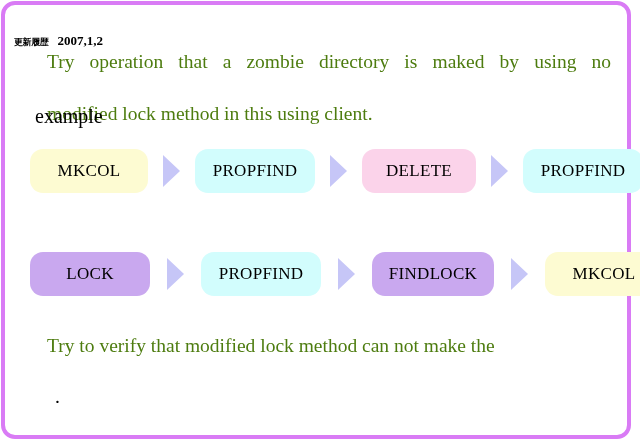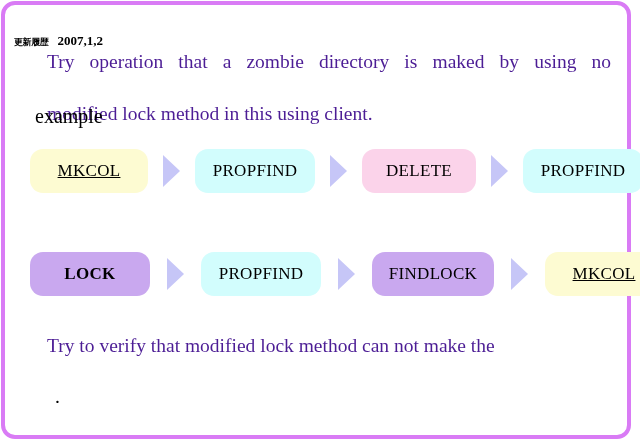--- a/index.html
+++ b/index.html
@@ -49,21 +49,21 @@
     font-family: "Liberation Serif", serif;
     font-size: 13px;
     font-weight: bold;
     color: #000000;
     letter-spacing: 0px;
   }
 
   
   .para {
     position: absolute;
-    color: #4c1d95;
+    color: #4d7c0f;
     font-size: 19.5px;
     line-height: 26px;
     text-align: justify;
     text-justify: inter-word;
   }
   #intro-para {
     left: 42px;
     top: 44px;
     width: 564px;
   }
@@ -131,34 +131,34 @@
     position: absolute;
     left: -5px;
     top: -5px;
     right: -5px;
     bottom: -5px;
     border-radius: 13px;
     z-index: 0;
   }
 
   
-  .node.yellow           { background: #fbf7a6; text-decoration: underline; }
+  .node.yellow           { background: #fbf7a6; }
   .node.yellow::before   { background: #fdfbd2; }
   .node.cyan             { background: #0ea5e9; }
   .node.cyan::before     { background: #d2fdfd; }
   .node.pink             { background: #fdba74; }
   .node.pink::before     { background: #fbd3ea; }
   .node.purple           { background: #d57ef2; }
   .node.purple::before   { background: #c9a8ef; }
 
   
   .w-mkcol    { width: 108px; }
   .w-propfind { width: 110px; }
   .w-delete   { width: 104px; }
-  .w-lock     { width: 110px; font-weight: bold; }
+  .w-lock     { width: 110px; }
   .w-findlock { width: 112px; }
   .w-mkcol2   { width: 108px; }
 
   
   .arrow {
     width: 0;
     height: 0;
     border-top: 16px solid transparent;
     border-bottom: 16px solid transparent;
     border-left: 17px solid #c6c6f7;

